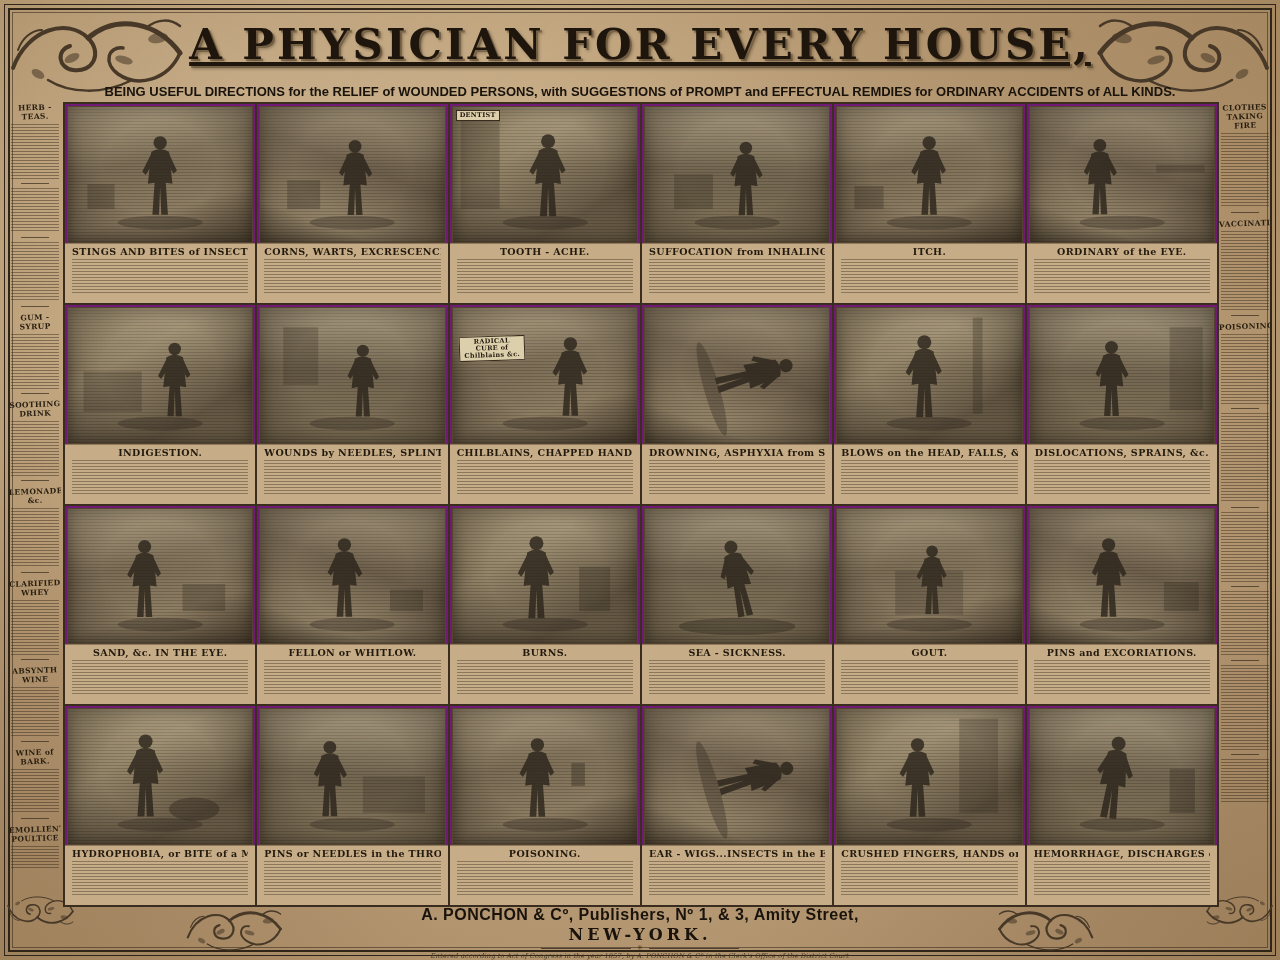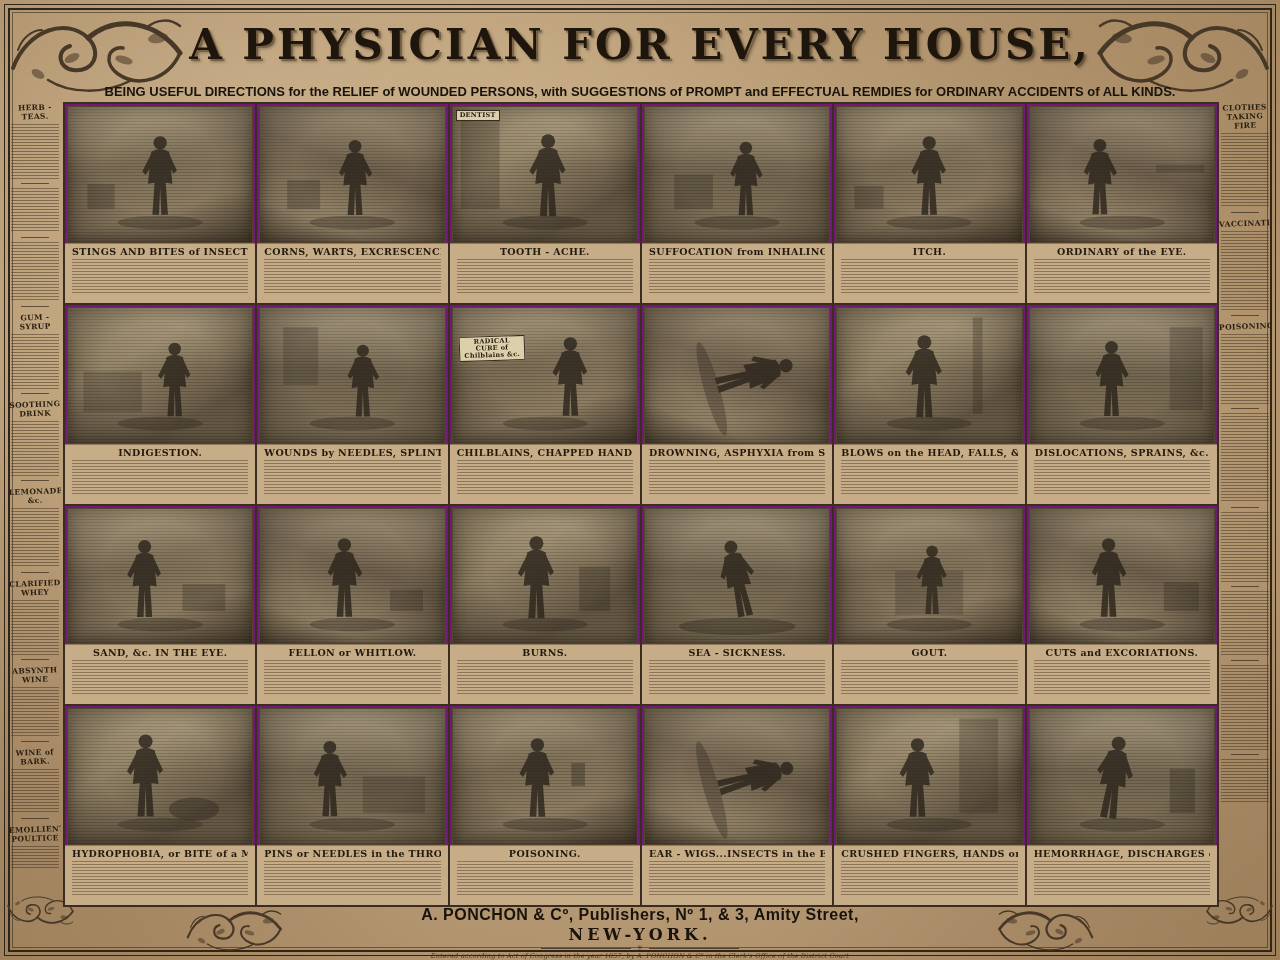--- a/index.html
+++ b/index.html
@@ -17,20 +17,21 @@
   .frame.f1{inset:4px;border:1px solid #2f2518;}
   .frame.f2{inset:8px;border:2px solid #2f2518;}
   .frame.f3{inset:12px;border:1px solid rgba(47,37,24,.55);}
 
   
   .title{
     position:absolute;left:140px;right:140px;top:20px;text-align:center;
     font-size:42px;font-weight:bold;letter-spacing:3px;color:#1e160d;
     text-shadow:2px 2px 0 rgba(90,70,45,.55), 3px 3px 3px rgba(40,28,15,.35);
     white-space:nowrap;
+    text-decoration:underline;
   }
   .subtitle{
     position:absolute;left:70px;right:70px;top:84px;text-align:center;
     font-family:"Liberation Sans", sans-serif;font-weight:bold;font-size:13px;
     letter-spacing:0px;color:#19130c; white-space:nowrap;
   }
 
   
   .fl{position:absolute;color:#473827;}
   .fl-tl{left:8px;top:8px;width:180px;height:90px;}
@@ -449,21 +450,21 @@
 
   <div class="panel">
     <div class="img v2">
       <svg class="scene" viewBox="0 0 190 140" preserveAspectRatio="none" fill="#2b241b" opacity=".8">
           <ellipse cx="95" cy="120" rx="44" ry="7" opacity=".4"></ellipse>
           <rect x="16" y="76" width="36" height="30" opacity=".35"></rect>
           <use href="#fig" x="86" y="28" width="46" height="92"></use>
         </svg>
     </div>
     <div class="cap">
-      <div class="cap-h">CUTS and EXCORIATIONS.</div>
+      <div class="cap-h">PINS and EXCORIATIONS.</div>
       <div class="cap-tx"></div>
     </div>
   </div>
 
   <div class="panel">
     <div class="img v3">
       <svg class="scene" viewBox="0 0 190 140" preserveAspectRatio="none" fill="#2b241b" opacity=".8">
           <ellipse cx="95" cy="120" rx="44" ry="7" opacity=".4"></ellipse>
           <ellipse cx="130" cy="104" rx="26" ry="12" opacity=".5"></ellipse>
           <use href="#fig" x="56" y="24" width="48" height="96"></use>

